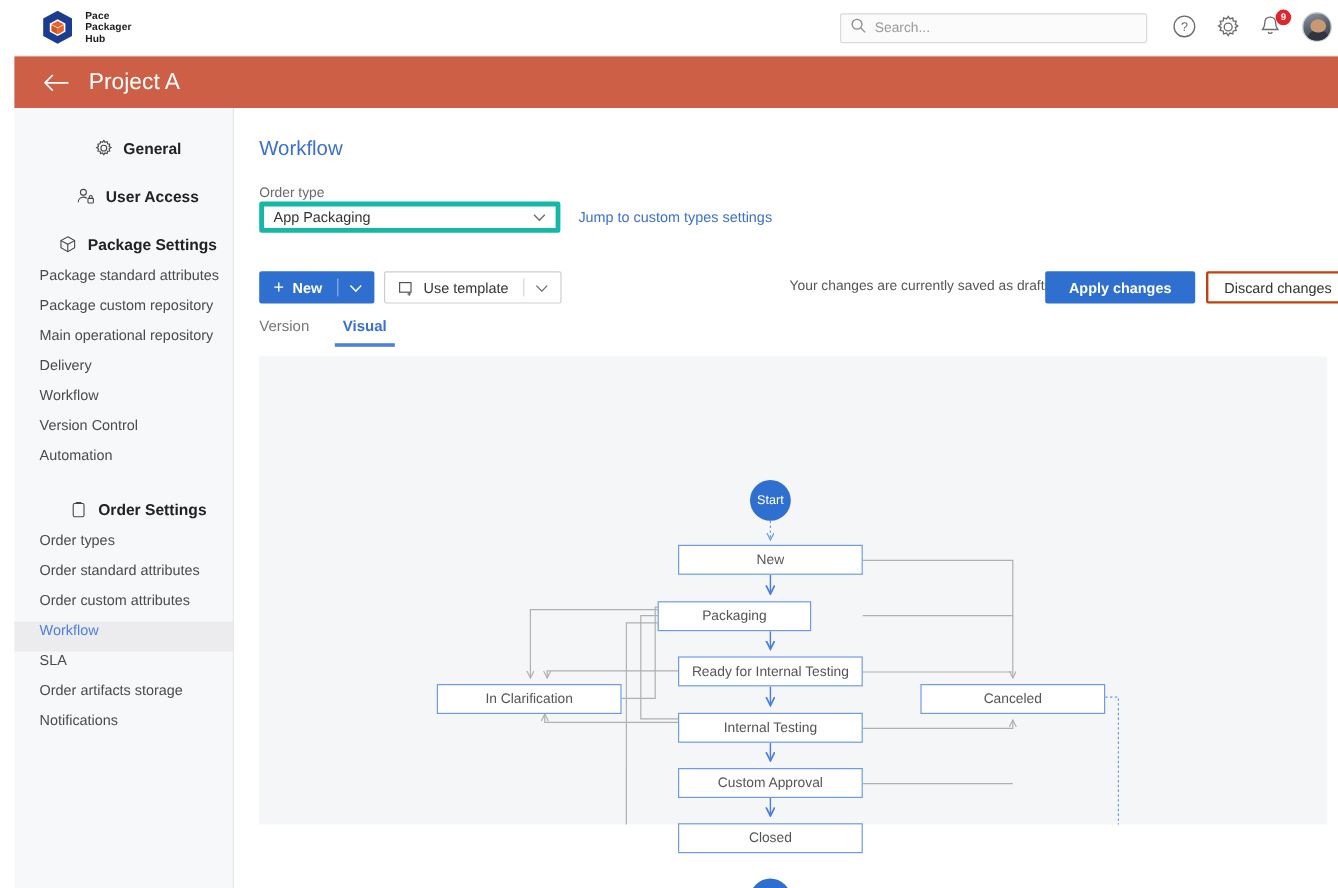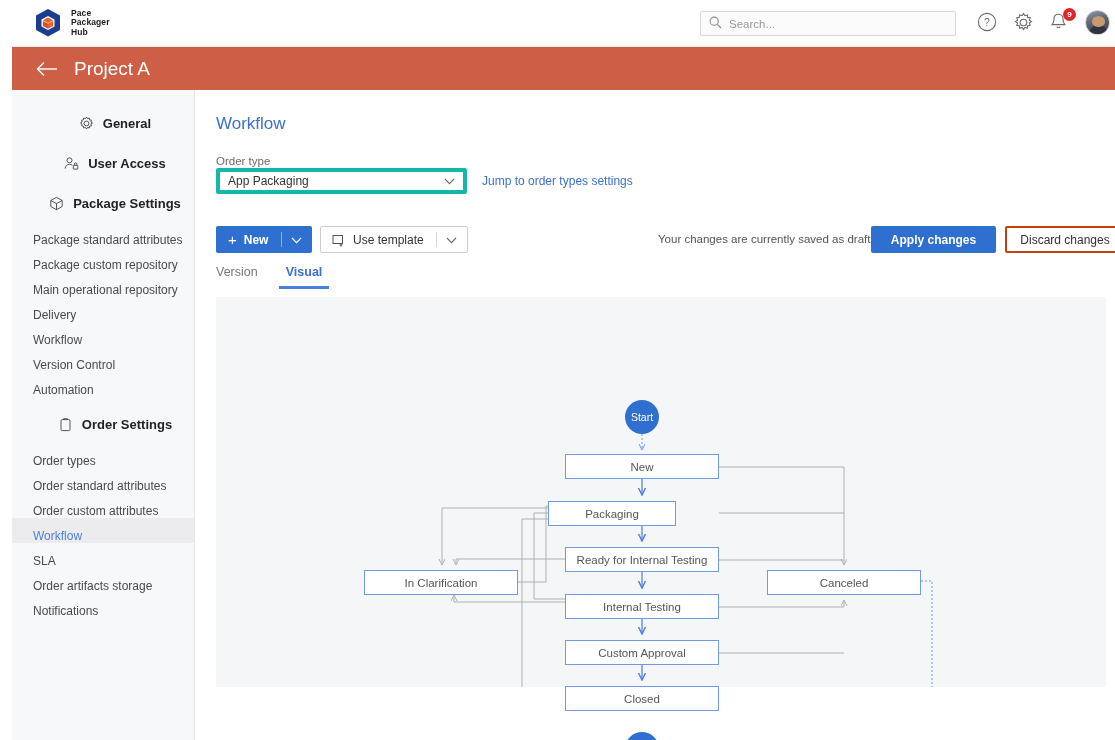--- a/index.html
+++ b/index.html
@@ -63,21 +63,21 @@
     position:absolute; left:0; top:90px; width:183px; height:650px;
     background:#f7f8fa; border-right:1px solid #e6e6e6;
     padding-top:20px;
   }
   .nav-group {
     display:flex; align-items:center; height:26px; padding-left:24px;
     font-size:13px; font-weight:bold; color:#222; cursor:pointer;justify-content:center;
   }
   .nav-group .gi { width:15px; height:15px; margin-right:9px; position:relative; flex:none;}
   .nav-sub {
-    height:25px; display:flex; align-items:flex-end; padding-left:21px;
+    height:25px; display:flex; align-items:flex-start; padding-left:21px;
     font-size:12px; color:#4a4a4a; cursor:pointer;
   }
   .nav-sub.active { background:#ececef; color:#4a7fe0; } .sp14{height:14px} .sp6{height:6px}
 
   
   .main { position:absolute; left:183px; top:90px; width:932px; height:650px; background:#fff; }
   .page-title { position:absolute; left:21px; top:24px; font-size:17px; color:#3b6fd4; }
   .ot-label { position:absolute; left:21px; top:65px; font-size:11.5px; color:#6a6a6a; }
   .ot-select {
     position:absolute; left:21px; top:78px; width:251px; height:26px;
@@ -324,21 +324,21 @@
 
     <div class="ot-select">
       <span>App Packaging</span>
       <span class="cv">
         <svg width="11" height="7" viewBox="0 0 11 7">
             <polyline points="1,1 5.5,5.6 10,1" fill="none" stroke="#6b6b6b" stroke-width="1.1"></polyline>
           </svg>
       </span>
     </div>
 
-    <div class="jump-link">Jump to order types settings</div>
+    <div class="jump-link">Jump to custom types settings</div>
 
     <div class="btn-new">
       <span class="plus">+</span>
       <span>New</span>
       <span class="divd"></span>
       <span class="cv">
         <svg width="11" height="7" viewBox="0 0 11 7">
             <polyline points="1,1 5.5,5.6 10,1" fill="none" stroke="#ffffff" stroke-width="1.2"></polyline>
           </svg>
       </span>

